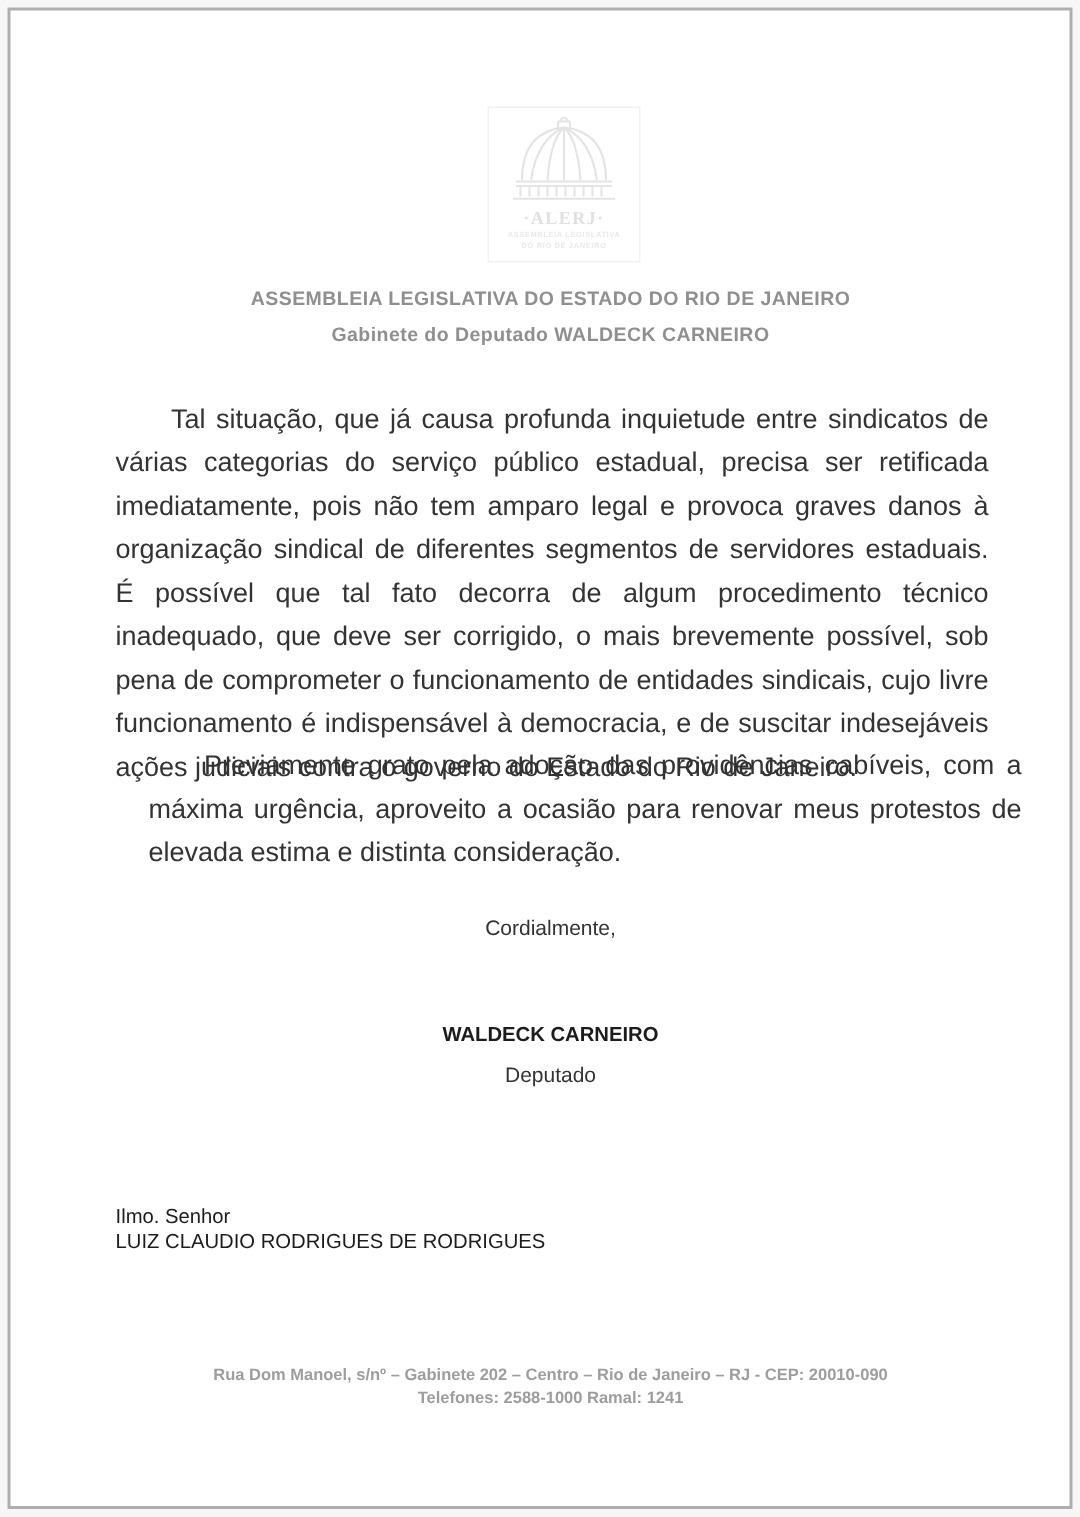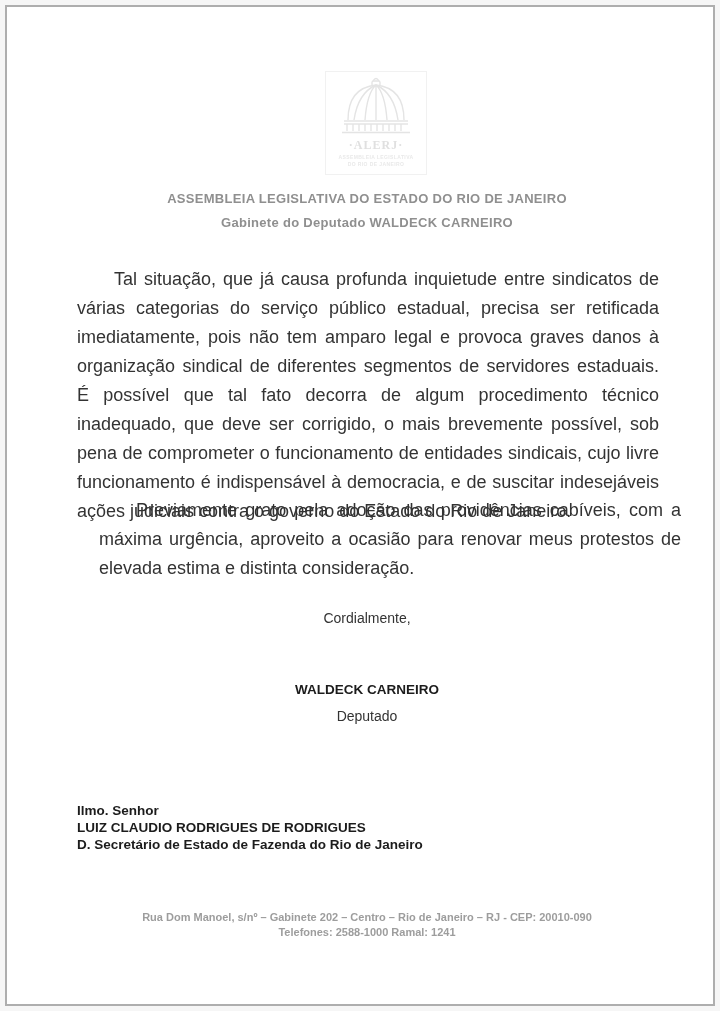--- a/index.html
+++ b/index.html
@@ -85,21 +85,21 @@
     text-align:center;font-size:13.5px;font-weight:bold;
     color:var(--strong_text);
   }
   .signer-role{
     position:absolute;left:0;top:701px;width:720px;
     text-align:center;font-size:14px;color:var(--body_text);
   }
   
   .addressee{
     position:absolute;left:70px;top:795px;width:582px;
-    font-size:13.5px;font-weight:bold;line-height:17px;
+    font-size:13.5px;font-weight:normal;line-height:17px;
     color:var(--strong_text);
   }
   
   .footer{
     position:absolute;left:0;top:903px;width:720px;
     text-align:center;
     font-size:11px;font-weight:bold;line-height:15px;
     color:var(--footer_gray);
   }
 </style>
@@ -145,21 +145,20 @@
   <p class="para para-1">Tal situação, que já causa profunda inquietude entre sindicatos de várias categorias do serviço público estadual, precisa ser retificada imediatamente, pois não tem amparo legal e provoca graves danos à organização sindical de diferentes segmentos de servidores estaduais. É possível que tal fato decorra de algum procedimento técnico inadequado, que deve ser corrigido, o mais brevemente possível, sob pena de comprometer o funcionamento de entidades sindicais, cujo livre funcionamento é indispensável à democracia, e de suscitar indesejáveis ações judiciais contra o governo do Estado do Rio de Janeiro.</p>
   <p class="para para-2">Previamente grato pela adoção das providências cabíveis, com a máxima urgência, aproveito a ocasião para renovar meus protestos de elevada estima e distinta consideração.</p>
 
   <div class="closing">Cordialmente,</div>
   <div class="signer-name">WALDECK CARNEIRO</div>
   <div class="signer-role">Deputado</div>
 
   <div class="addressee">
     <div>Ilmo. Senhor</div>
     <div>LUIZ CLAUDIO RODRIGUES DE RODRIGUES</div>
-    <div>D. Secretário de Estado de Fazenda do Rio de Janeiro</div>
   </div>
 
   <div class="footer">
     <div>Rua Dom Manoel, s/nº – Gabinete 202 – Centro – Rio de Janeiro – RJ - CEP: 20010-090</div>
     <div>Telefones: 2588-1000 Ramal: 1241</div>
   </div>
 
 </div>
 
 </body></html>

